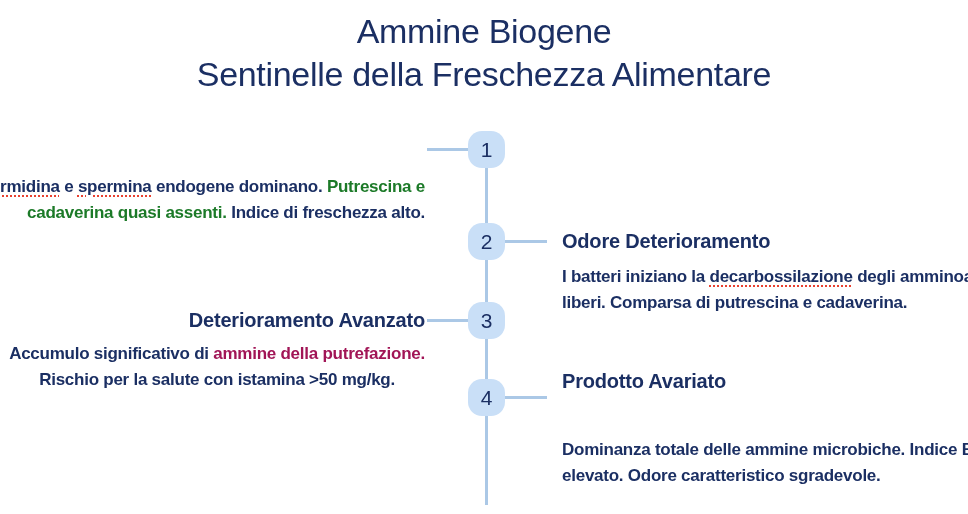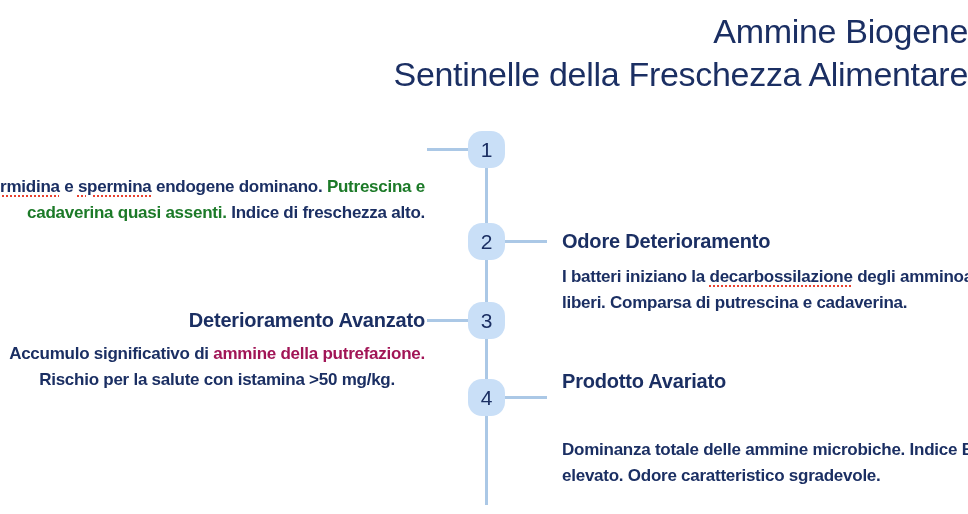--- a/index.html
+++ b/index.html
@@ -11,21 +11,21 @@
     --spell:#e8402f;
     --bg:#ffffff;
   }
   html,body{margin:0;padding:0;}
   body{background:#fff;}
   .canvas{
     position:relative;width:968px;height:514px;background:var(--bg);
     font-family:"Liberation Sans","DejaVu Sans",sans-serif;overflow:hidden;
   }
   .page-title{
-    position:absolute;top:10px;left:0;right:0;text-align:right;
+    position:absolute;top:10px;left:0;right:0;text-align:center;
     font-size:34px;line-height:43px;font-weight:400;color:var(--navy);
     white-space:pre-line;letter-spacing:-0.3px;
   }
   .axis{
     position:absolute;left:485px;top:149px;width:2.5px;height:356px;
     background:var(--line);
   }
   .connector{position:absolute;height:2.5px;background:var(--line);}
   .connector.c1{top:148px;left:427px;width:41px;}
   .connector.c2{top:240px;left:505px;width:42px;}

